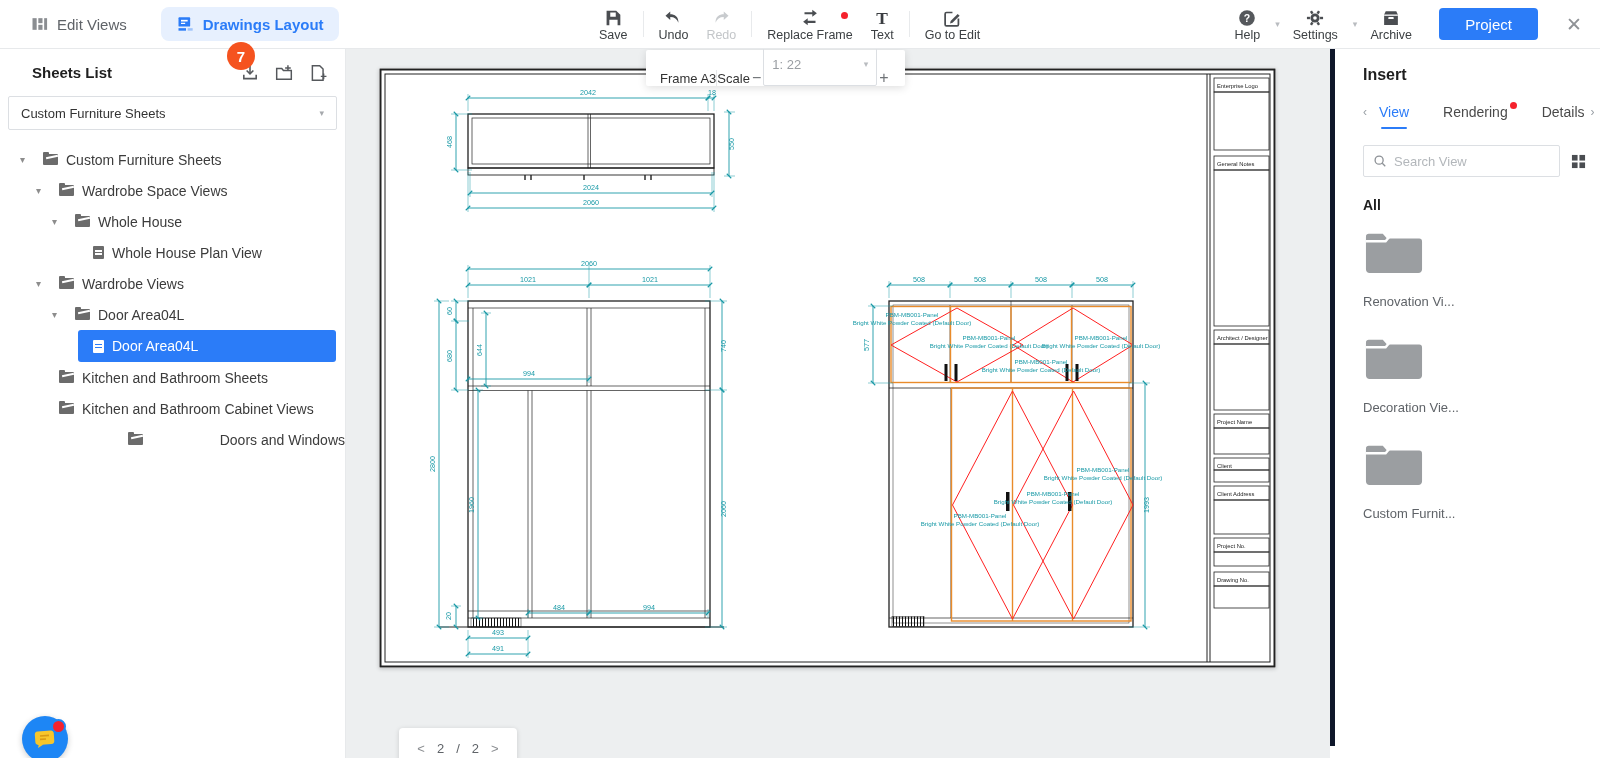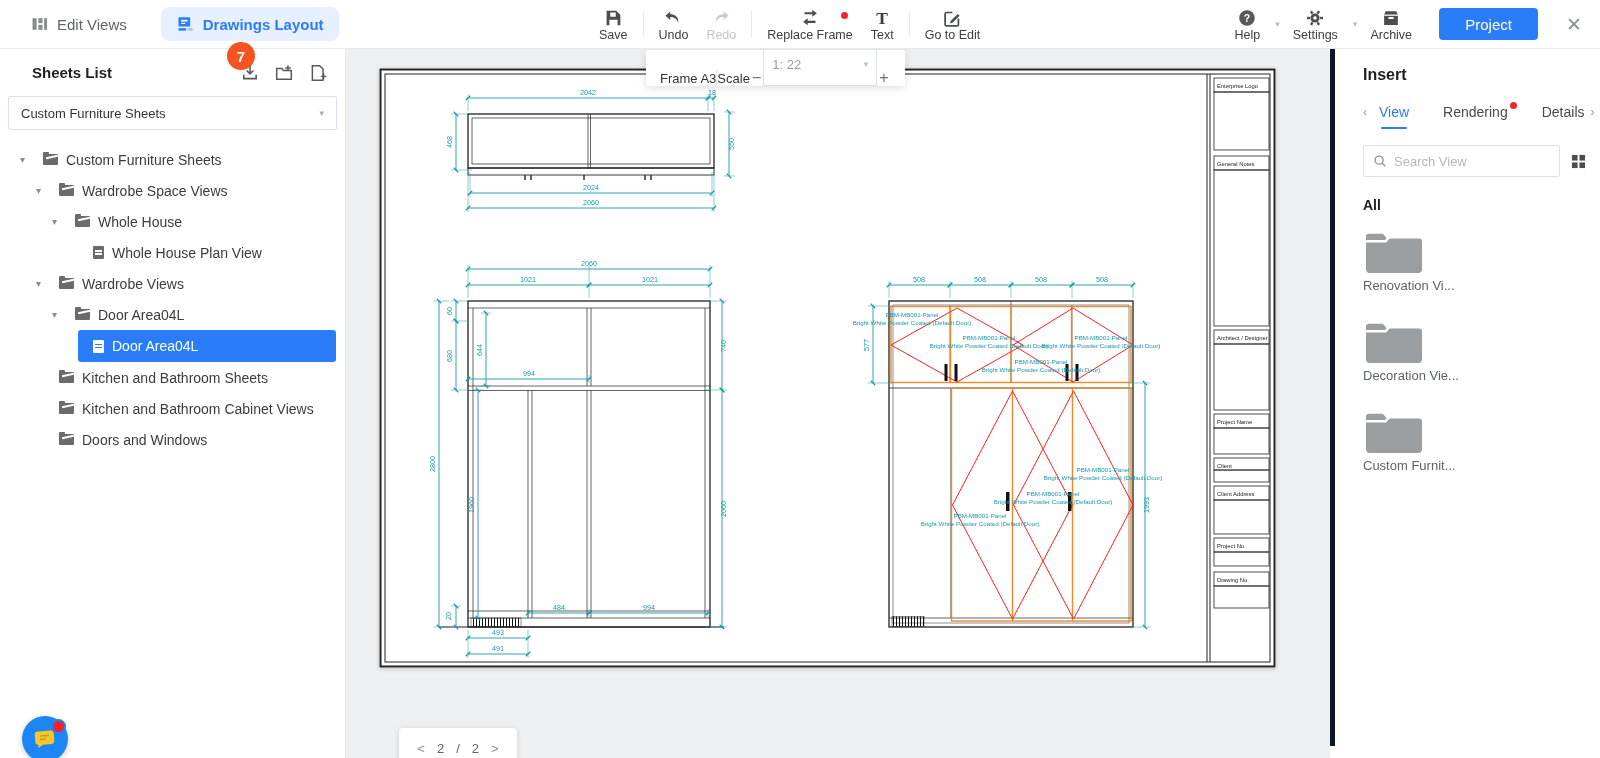--- a/index.html
+++ b/index.html
@@ -86,21 +86,21 @@
   .rtab .rdot{position:absolute;top:-2px;right:-9px;width:7px;height:7px;border-radius:50%;background:#f5222d}
   .rtab-caret{color:#9aa0a6;font-size:12px;padding:0 0 9px 0;cursor:pointer}
   .rsearch{margin-top:16px;display:flex;align-items:center}
   .rsearch .sbox{flex:1;height:30px;border:1px solid #dcdfe3;border-radius:2px;display:flex;
                  align-items:center;padding:0 9px;gap:7px}
   .rsearch .ph{font-size:13px;color:#b3b7bb}
   .rsearch .gridico{margin-left:11px;cursor:pointer;display:flex}
   .r-all{margin-top:20px;font-size:14px;font-weight:bold;color:#1f1f1f}
   #folders{display:flex;flex-wrap:wrap;margin-top:18px}
   .fcell{width:117px;margin-bottom:28px;cursor:pointer}
-  .fcell .flabel{font-size:13px;color:#5f6368;white-space:nowrap;overflow:hidden}
+  .fcell .flabel{font-size:13px;color:#5f6368;margin-top:16px;white-space:nowrap;overflow:hidden}
 
   
   .chat-fab{position:absolute;left:22px;top:716px;width:46px;height:46px;border-radius:50%;
             background:#1d86f5;z-index:50;cursor:pointer;display:flex;align-items:center;
             justify-content:center;box-shadow:0 2px 6px rgba(0,0,0,.2)}
   .chat-fab .cbadge{position:absolute;right:2px;top:3px;width:11px;height:11px;border-radius:50%;
             background:#f5222d;border:2px solid #1d86f5}
 
   
   .dimt{font-size:7.2px;fill:#1899a6;font-family:"Liberation Sans",sans-serif;text-anchor:middle}
@@ -286,21 +286,21 @@
       <div class="trow" style="margin-left: 36px;">
         <span class="t-sp"></span>
         <span class="t-folder"></span>
         <span>Kitchen and Bathroom Sheets</span>
       </div>
       <div class="trow" style="margin-left: 36px; text-align: right;">
         <span class="t-sp"></span>
         <span class="t-folder"></span>
         <span>Kitchen and Bathroom Cabinet Views</span>
       </div>
-      <div class="trow" style="margin-left: 36px;">
+      <div class="trow" style="margin-left: 36px; justify-content: space-between;">
         <span class="t-sp"></span>
         <span class="t-folder"></span>
         <span>Doors and Windows</span>
       </div>
     </div>
 </aside>
 
 <main class="canvas">
 
   <svg id="sheet" width="897" height="600" viewBox="0 0 897 600">

